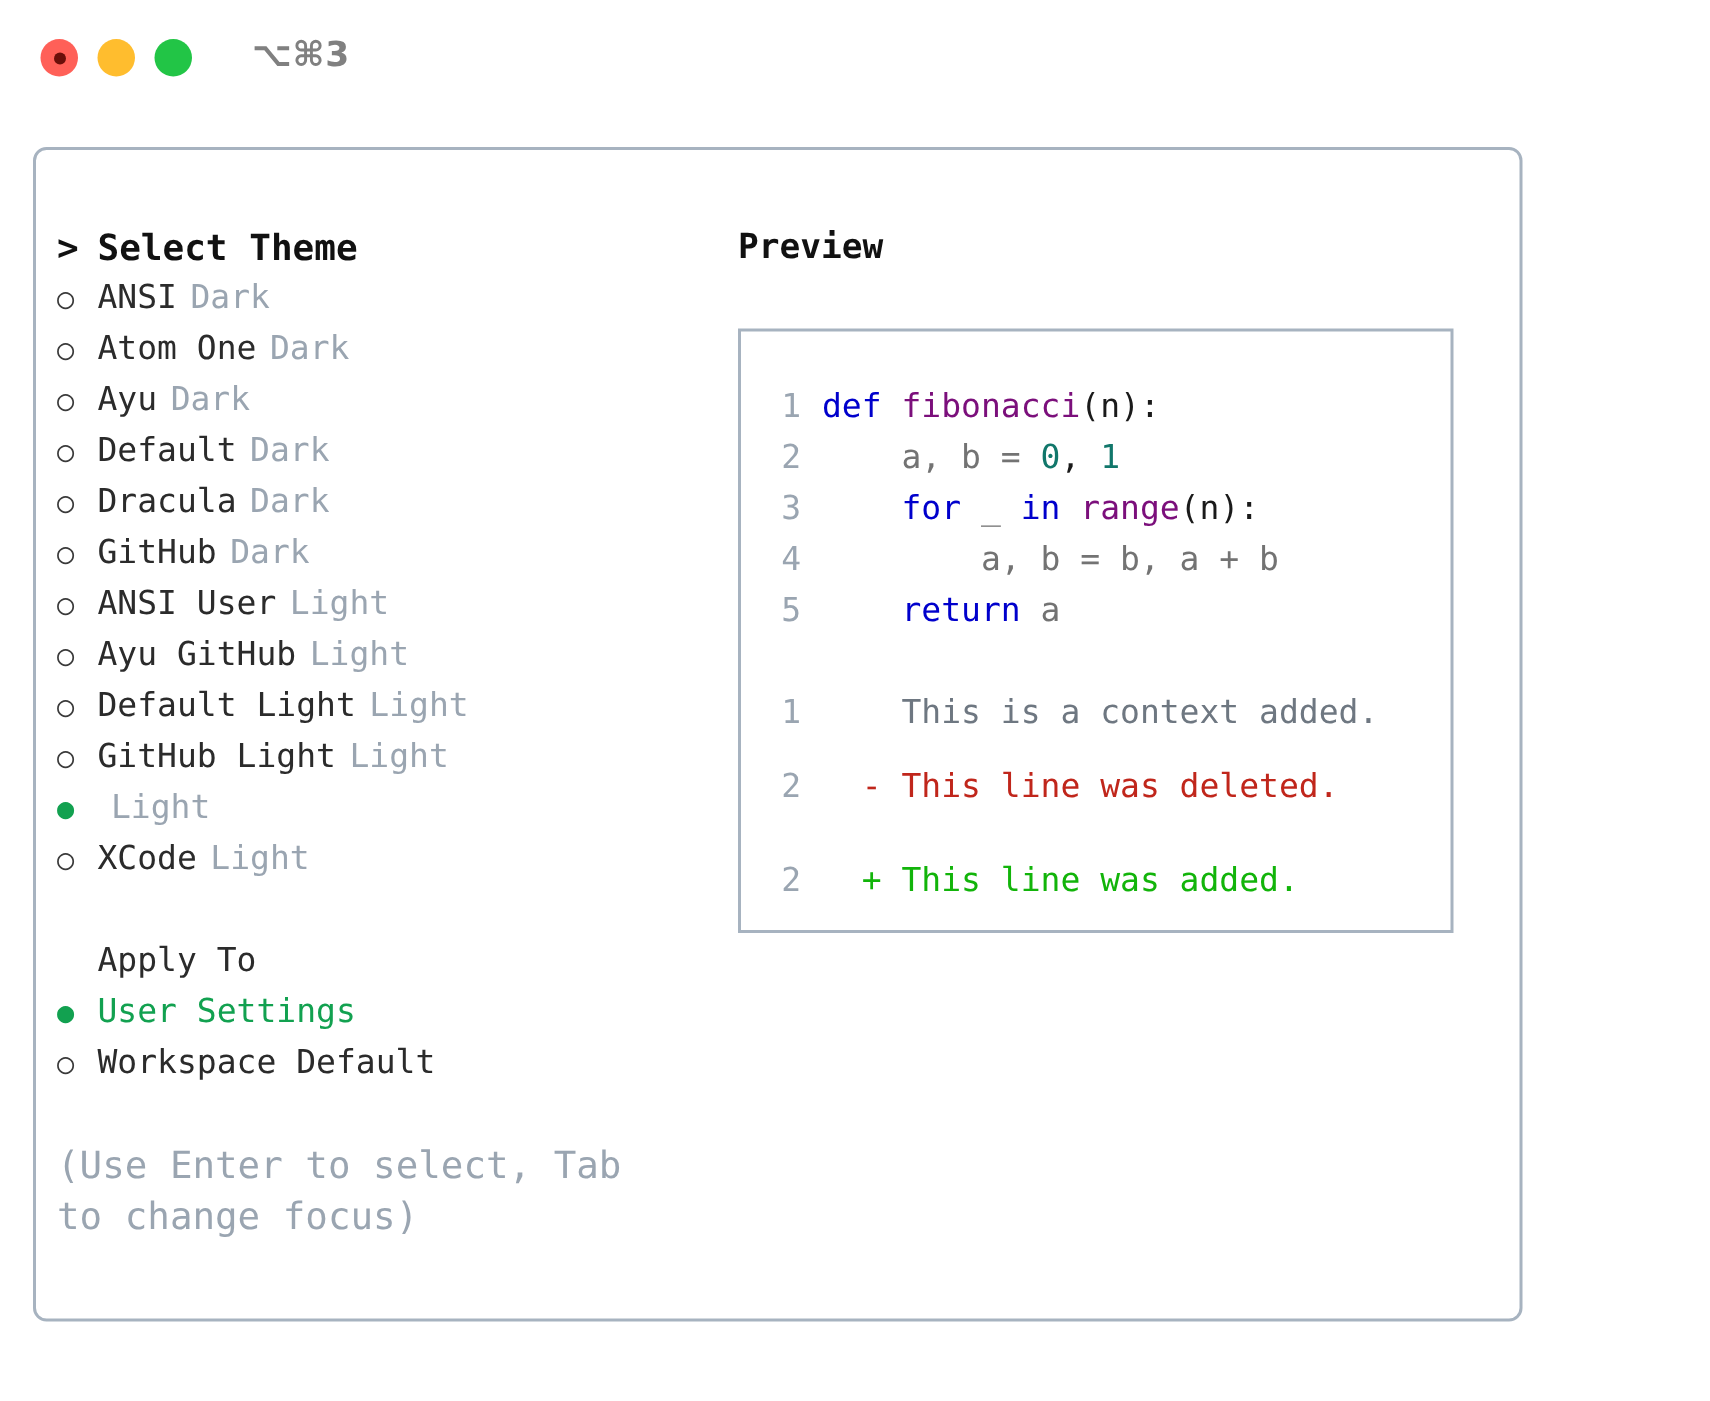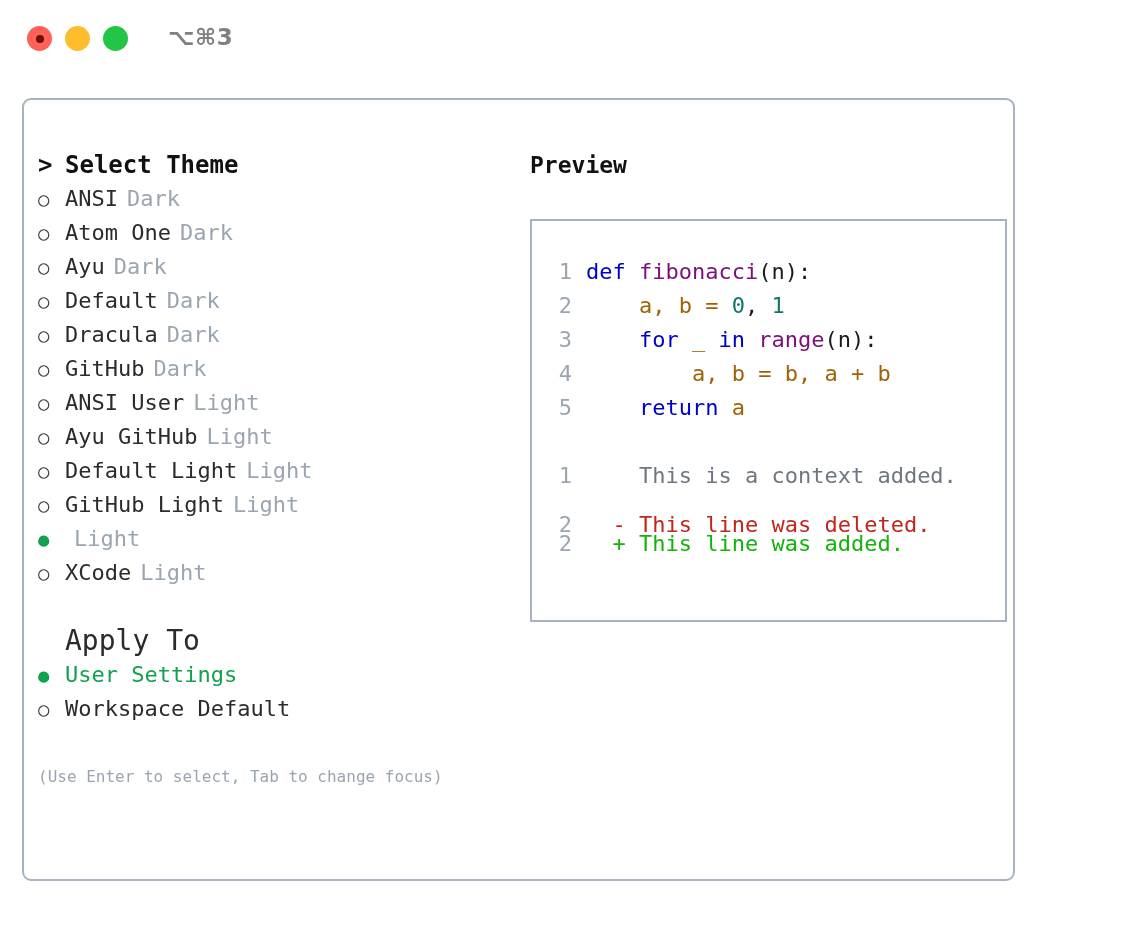--- a/index.html
+++ b/index.html
@@ -133,41 +133,41 @@
   .opt-label {
     color: #2b2b2b;
   }
   .opt-row.selected .opt-label { color: #12a150; }
   .opt-tag {
     color: #9aa5b1;
     margin-left: 9px;
   }
 
   .apply-title {
-    font-size: 28px;
+    font-size: 22px;
     color: #2b2b2b;
     height: 34px;
     line-height: 34px;
     padding-left: 27px;
     white-space: pre;
   }
   .spacer-row { height: 34px; }
 
   .hint {
     margin-top: 34px;
-    font-size: 16px;
+    font-size: 25px;
     line-height: 34px;
     color: #9aa5b1;
     width: 420px;
   }
 
   
   .right-col {
     position: absolute;
-    left: 506px;
+    left: 468px;
     top: 48px;
     width: 500px;
   }
   .preview-title {
     font-size: 23px;
     font-weight: bold;
     color: #111111;
     line-height: 34px;
     margin-bottom: 37px;
   }
@@ -197,27 +197,27 @@
     flex: 0 0 26px;
     text-align: right;
     color: #9aa5b1;
     margin-right: 14px;
   }
   .code-text { white-space: pre; }
 
   .tok-kw   { color: #0000cc; }
   .tok-fn   { color: #7b0f7b; }
   .tok-num  { color: #11776b; }
-  .tok-id   { color: #a16207; }
+  .tok-id   { color: #737373; }
   .tok-punc { color: #1a1a1a; }
 
   .diff-gap { height: 34px; }
   .diff-context { color: #6e7781; }
   .diff-del     { color: #c0261b; margin-top: 15px; }
-  .diff-add     { color: #12b40a; }
+  .diff-add     { color: #12b40a; margin-top: 44px; }
 </style>
 </head>
 <body>
 
 <div class="window">
 
   <div class="titlebar">
     <div class="lights">
       <span class="light light-close"></span>
       <span class="light light-minimize"></span>

